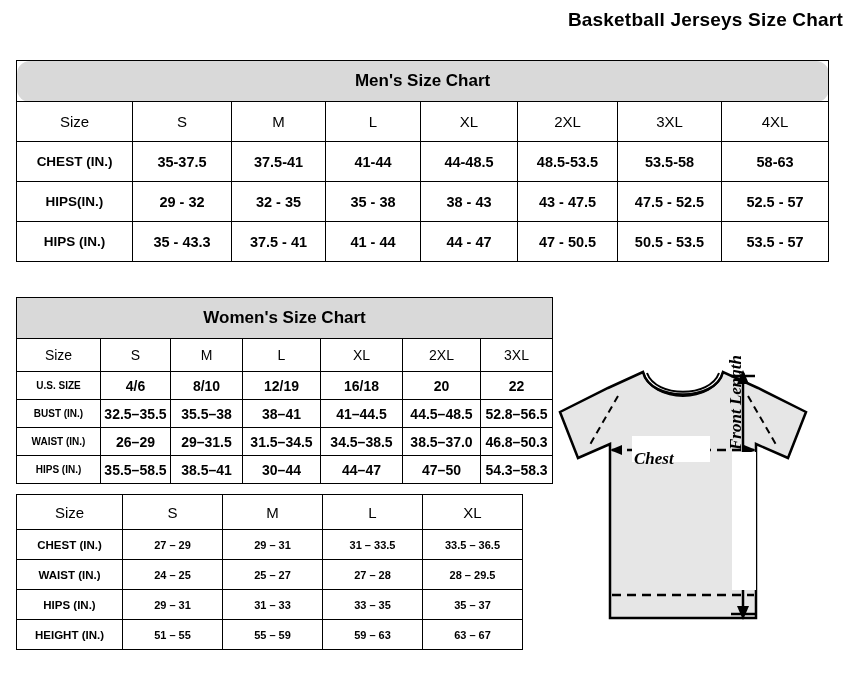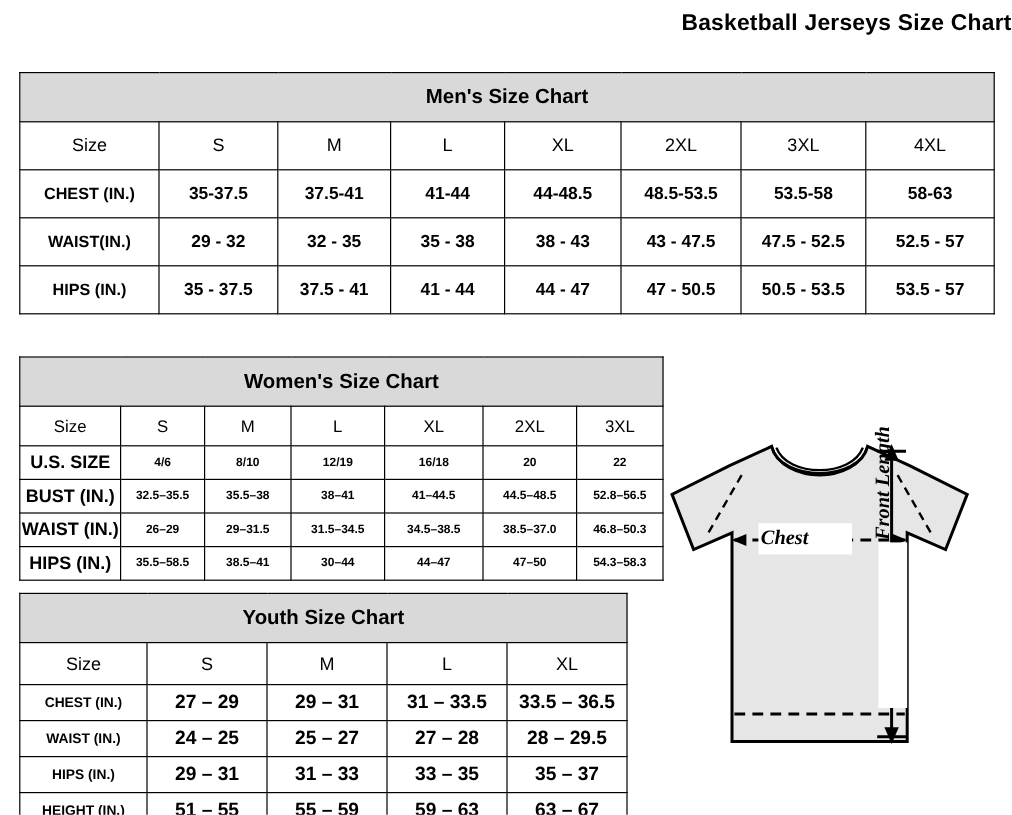--- a/index.html
+++ b/index.html
@@ -55,20 +55,21 @@
   #mens-table {
     width: 812px;
   }
   #mens-table .tbl-caption {
     font-size: 17px;
     height: 38px;
   }
   #mens-table td {
     height: 37px;
     font-size: 14.5px;
+    border-radius: 13px;
   }
   #mens-table .hdr-row td {
     font-size: 15px;
   }
   #mens-table .rowlabel {
     font-size: 13.5px;
   }
 
   
   #womens-table-wrap {
@@ -83,24 +84,24 @@
   #womens-table .tbl-caption {
     font-size: 17px;
     height: 38px;
   }
   #womens-table .hdr-row td {
     height: 30px;
     font-size: 14px;
   }
   #womens-table td {
     height: 25px;
+    font-size: 14px;
+  }
+  #womens-table .rowlabel {
     font-size: 10px;
-  }
-  #womens-table .rowlabel {
-    font-size: 15px;
   }
 
   
   #youth-table-wrap {
     position: absolute;
     left: 16px;
     top: 494px;
     width: 506px;
   }
   #youth-table {
@@ -109,21 +110,21 @@
   #youth-table .tbl-caption {
     font-size: 17px;
     height: 38px;
   }
   #youth-table .hdr-row td {
     height: 32px;
     font-size: 15px;
   }
   #youth-table td {
     height: 27px;
-    font-size: 16px;
+    font-size: 11px;
   }
   #youth-table .rowlabel {
     font-size: 11.5px;
   }
 
   
   #shirt-diagram {
     position: absolute;
     left: 548px;
     top: 340px;
@@ -131,21 +132,21 @@
     height: 320px;
   }
   .diagram-label {
     position: absolute;
     font-style: italic;
     font-weight: bold;
     font-family: "Liberation Serif", serif;
   }
   #chest-label {
     left: 86px;
-    top: 98px;
+    top: 109px;
     font-size: 17px;
   }
   #front-length-label {
     left: 178px;
     top: 110px;
     font-size: 17px;
     transform: rotate(-90deg);
     transform-origin: left top;
     white-space: nowrap;
   }
@@ -185,32 +186,32 @@
         <td class="rowlabel">CHEST (IN.)</td>
         <td>35-37.5</td>
         <td>37.5-41</td>
         <td>41-44</td>
         <td>44-48.5</td>
         <td>48.5-53.5</td>
         <td>53.5-58</td>
         <td>58-63</td>
       </tr>
       <tr>
-        <td class="rowlabel">WAIST(IN.)</td>
+        <td class="rowlabel">HIPS(IN.)</td>
         <td>29 - 32</td>
         <td>32 - 35</td>
         <td>35 - 38</td>
         <td>38 - 43</td>
         <td>43 - 47.5</td>
         <td>47.5 - 52.5</td>
         <td>52.5 - 57</td>
       </tr>
       <tr>
         <td class="rowlabel">HIPS (IN.)</td>
-        <td>35 - 37.5</td>
+        <td>35 - 43.3</td>
         <td>37.5 - 41</td>
         <td>41 - 44</td>
         <td>44 - 47</td>
         <td>47 - 50.5</td>
         <td>50.5 - 53.5</td>
         <td>53.5 - 57</td>
       </tr>
     </tbody>
   </table>
 </div>
@@ -282,23 +283,20 @@
 <div id="youth-table-wrap">
   <table id="youth-table">
     <colgroup>
       <col style="width:106px">
       <col style="width:100px">
       <col style="width:100px">
       <col style="width:100px">
       <col style="width:100px">
     </colgroup>
     <tbody>
-      <tr>
-        <td class="tbl-caption" colspan="5">Youth Size Chart</td>
-      </tr>
       <tr class="hdr-row">
         <td>Size</td>
         <td>S</td>
         <td>M</td>
         <td>L</td>
         <td>XL</td>
       </tr>
       <tr>
         <td class="rowlabel">CHEST (IN.)</td>
         <td>27  –  29</td>

